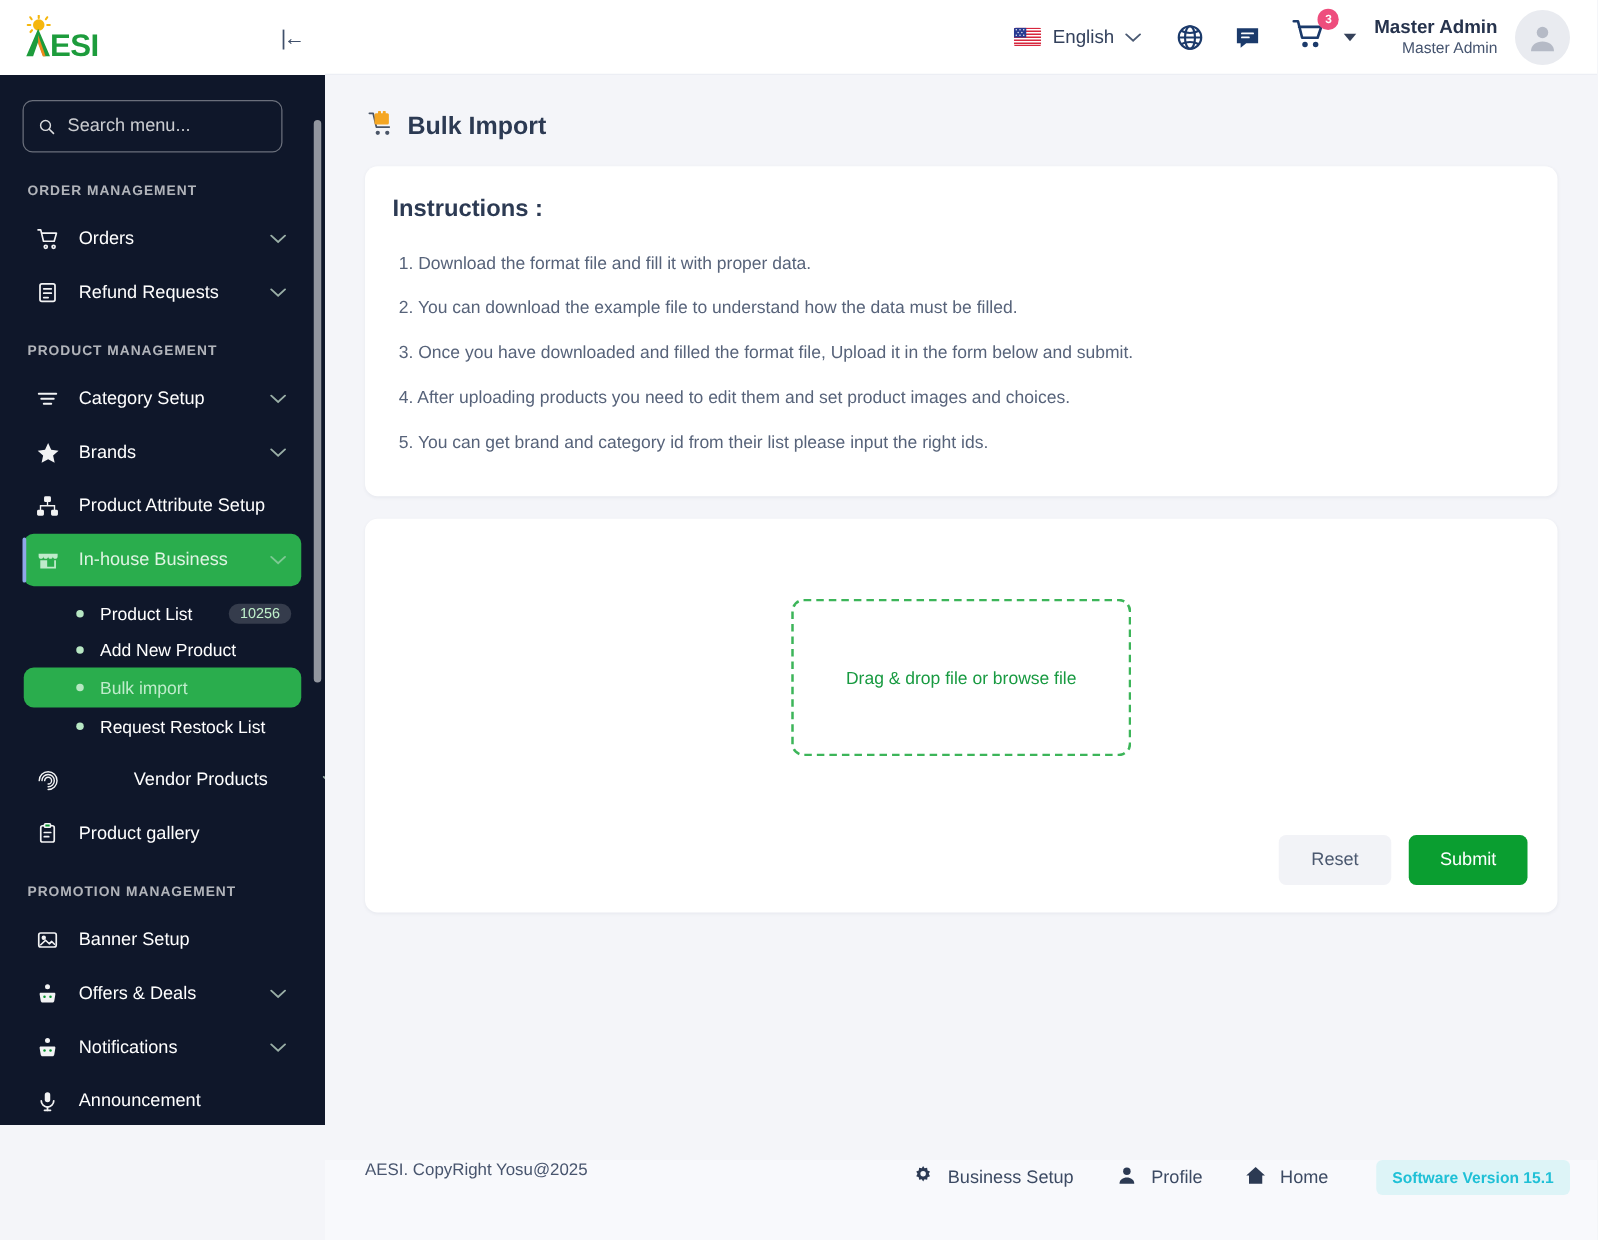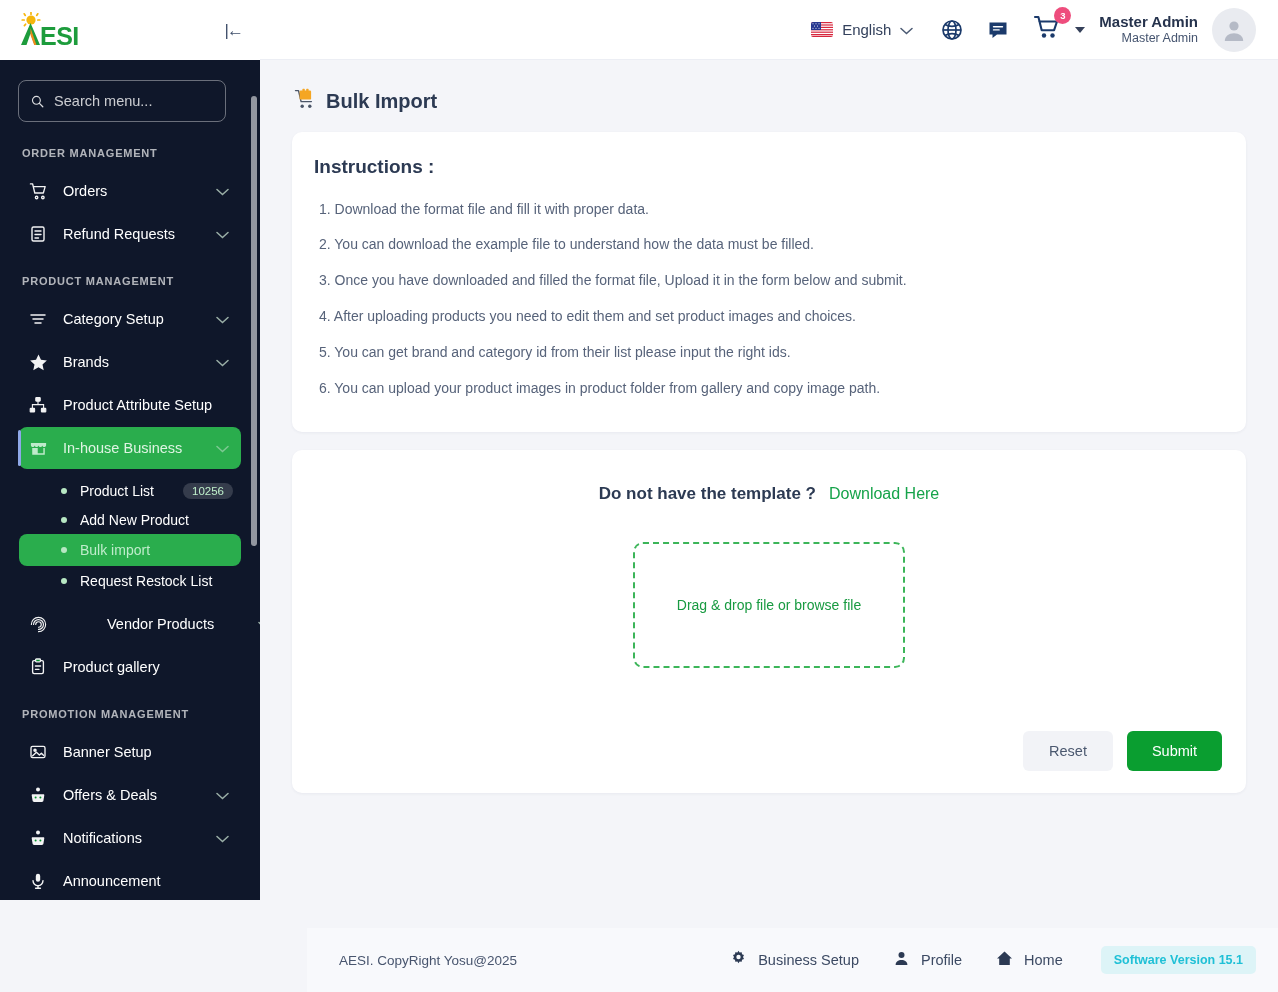--- a/index.html
+++ b/index.html
@@ -195,23 +195,22 @@
     font-size: 14.5px; font-family: "Liberation Sans", sans-serif;
     padding: 0 22px; height: 40px;
   }
   .btn-reset { background: #f2f3f7; color: #4b586f; min-width: 90px; }
   .btn-submit { background: #0a9e30; color: #ffffff; min-width: 95px; }
 
   
   .footer {
     position: absolute; left: 0; right: 0; bottom: 0; height: 64px;
     background: #f8f9fc;
-    display: flex; align-items: center;
+    display: flex; align-items: flex-start;
     padding: 0 22px 0 32px;
-    margin-left: 47px;
   }
   .copy { color: #48556e; font-size: 13.5px; }
   .foot-links {
     margin-left: auto; display: flex; align-items: center; gap: 34px;
   }
   .foot-link {
     display: flex; align-items: center; gap: 11px;
     color: #3c4a63; font-size: 14.5px; cursor: pointer;
   }
   .ver-badge {
@@ -583,28 +582,23 @@
         <span class="t">Bulk Import</span>
       </div>
 
       <div class="card instructions">
         <div class="inst-h">Instructions :</div>
         <div class="inst-line">1. Download the format file and fill it with proper data.</div>
         <div class="inst-line">2. You can download the example file to understand how the data must be filled.</div>
         <div class="inst-line">3. Once you have downloaded and filled the format file, Upload it in the form below and submit.</div>
         <div class="inst-line">4. After uploading products you need to edit them and set product images and choices.</div>
         <div class="inst-line">5. You can get brand and category id from their list please input the right ids.</div>
-        <div class="inst-line">6. You can upload your product images in product folder from gallery and copy image path.</div>
       </div>
 
       <div class="card upload">
-        <div class="tmpl-row">
-          <span class="tmpl-q">Do not have the template ?</span>
-          <span class="tmpl-a">Download Here</span>
-        </div>
 
         <div class="dropzone">
           <span>Drag &amp; drop file or browse file</span>
         </div>
 
         <div class="btn-row">
           <button class="btn btn-reset">Reset</button>
           <button class="btn btn-submit">Submit</button>
         </div>
       </div>

